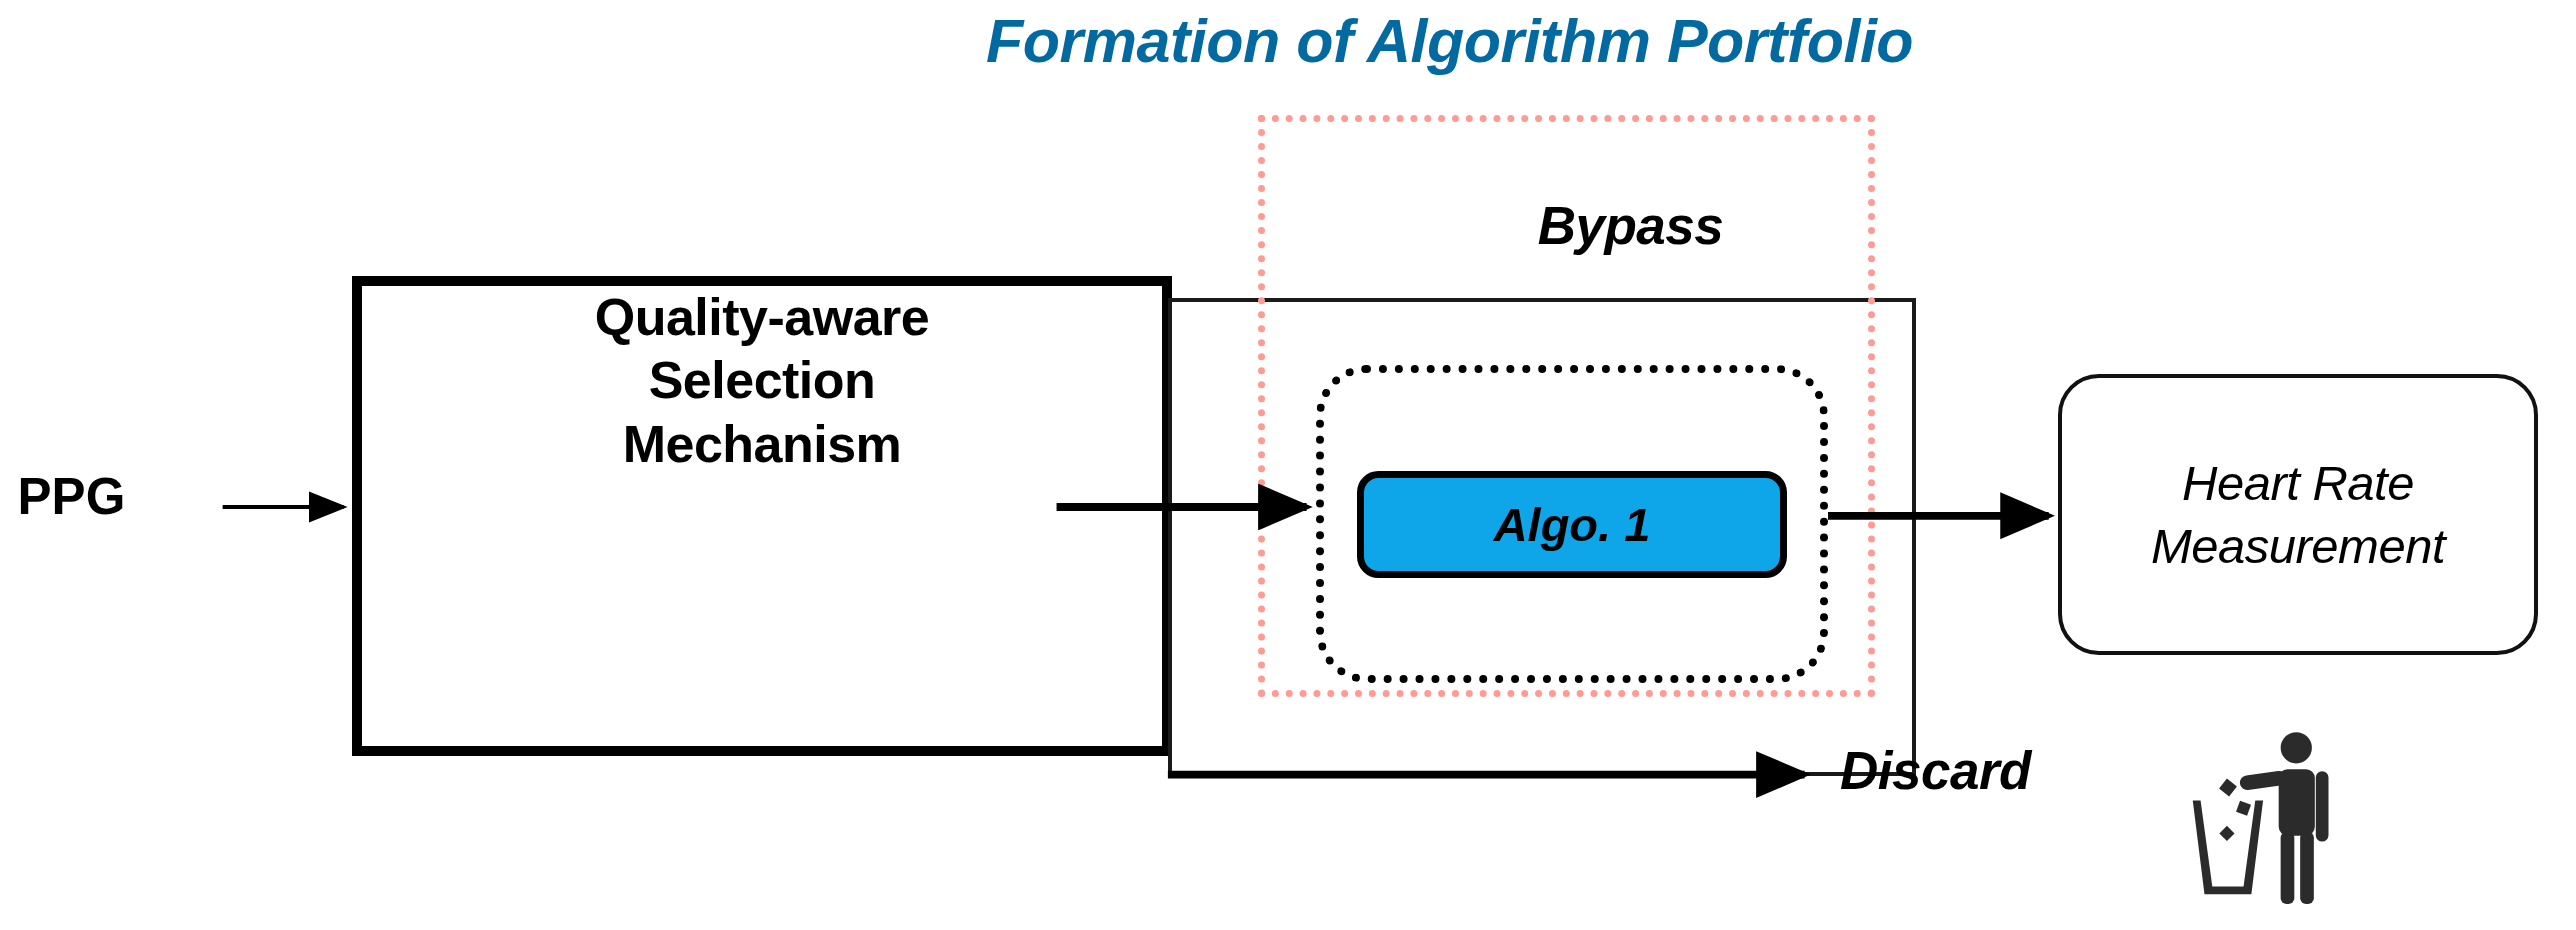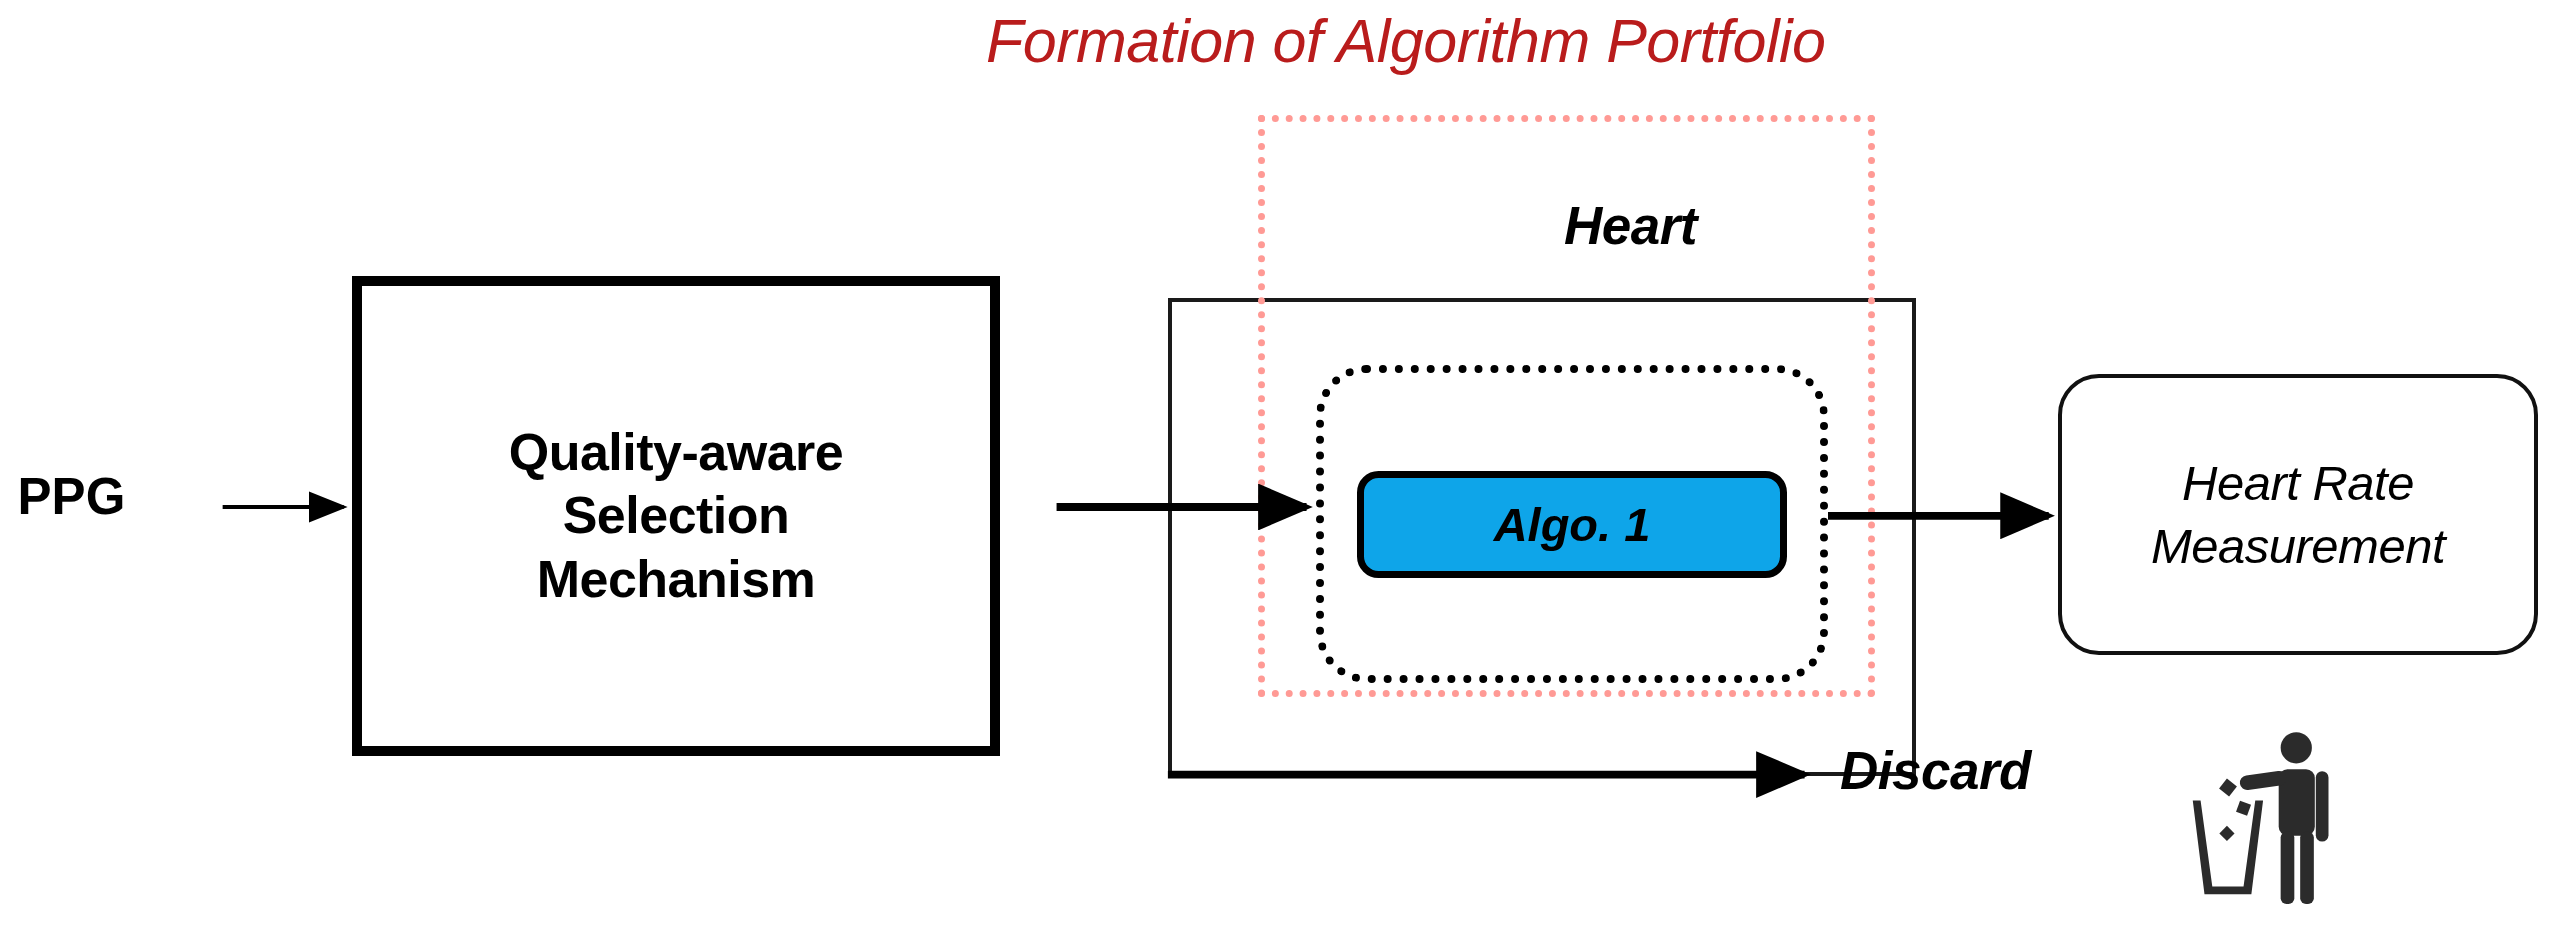--- a/index.html
+++ b/index.html
@@ -9,39 +9,39 @@
     color:#000;
     overflow:hidden;
     position:relative;
   }
   #stage{position:absolute;left:0;top:0;width:2576px;height:931px;background:#fff;}
   .abs{position:absolute;}
 
   
   #title{
     left:986px; top:5.9px; width:1269px;
-    font-size:61px; font-weight:normal; font-style:italic;
+    font-size:61px; font-weight:bold; font-style:italic;
     letter-spacing:-0.5px;
     white-space:nowrap;
-    color:#b91c1c;
+    color:#0369a1;
   }
 
   
   #ppg-label{
     left:17.6px; top:467px; width:215px;
     font-size:51px; font-weight:bold; font-style:normal;
     letter-spacing:0px; white-space:nowrap;
   }
 
   
   #qbox{
-    left:352px; top:276px; width:648px; height:480px;
+    left:352px; top:276px; width:820px; height:480px;
     border:10.7px solid #000; background:#fff;
     box-sizing:border-box;
-    display:flex; align-items:center; justify-content:center;
+    display:flex; align-items:flex-start; justify-content:center;
   }
   #qbox-text{
     font-size:52px; font-weight:bold; line-height:1.22;
     text-align:center; white-space:pre-line; letter-spacing:-0.5px;
   }
 
   
   #bypass-path{
     left:1168px; top:298px; width:748px; height:478px;
     border:4.9px solid #1a1a1a; background:transparent;
@@ -117,21 +117,21 @@
   <div class="abs" id="qbox">
     <div id="qbox-text">Quality-aware
 Selection
 Mechanism</div>
   </div>
 
   <div class="abs" id="bypass-path"></div>
 
   <div class="abs" id="portfolio-region"></div>
 
-  <div class="abs" id="bypass-label">Heart</div>
+  <div class="abs" id="bypass-label">Bypass</div>
 
   <div class="abs" id="algo-container">
     <div class="algo-box">
       <span>Algo. 1</span>
     </div>
   </div>
 
   <div class="abs" id="hr-box">
     <div id="hr-text">Heart Rate
 Measurement</div>

